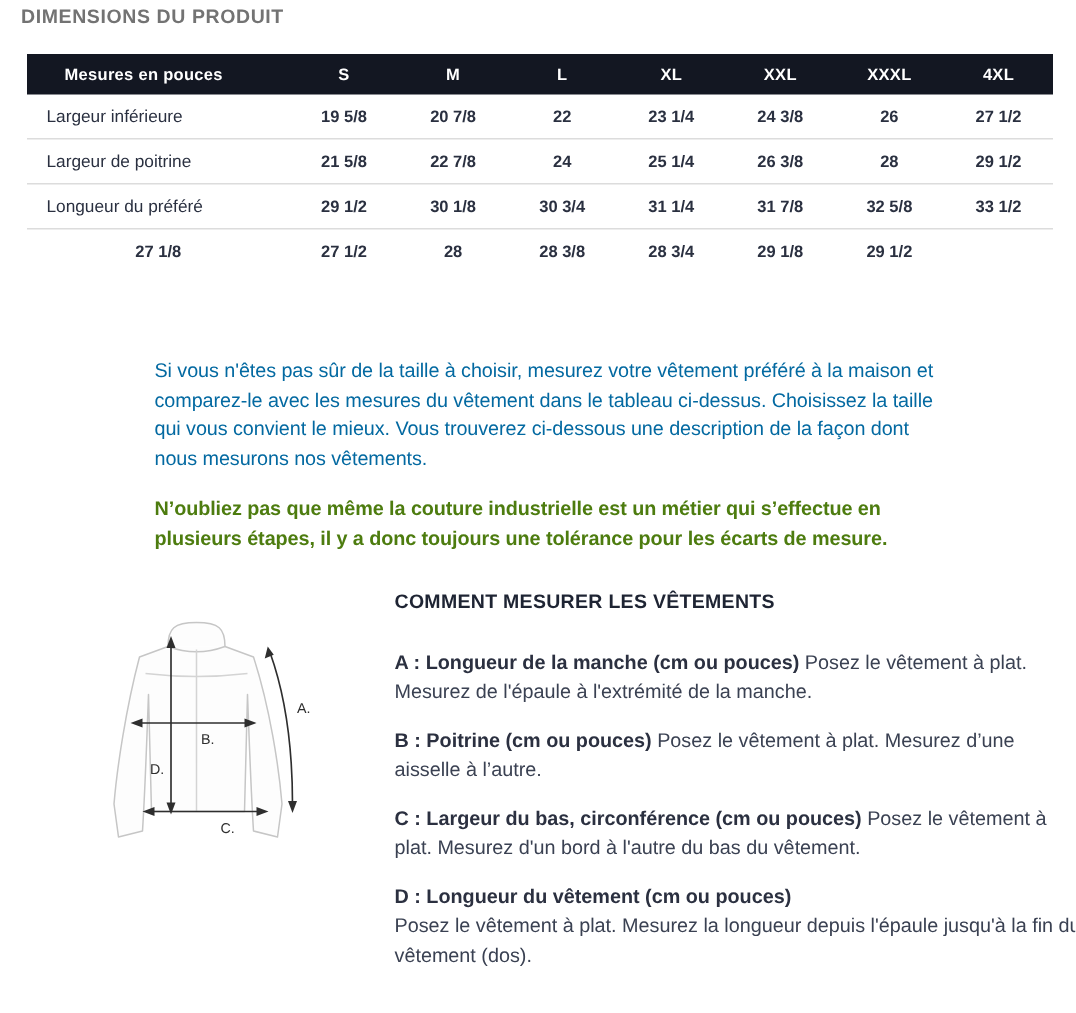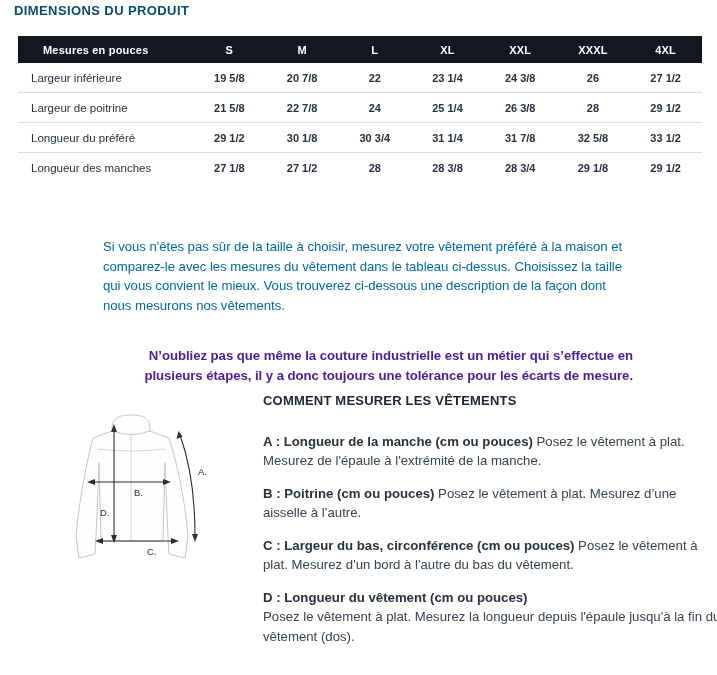--- a/index.html
+++ b/index.html
@@ -2,21 +2,21 @@
 <html><head>
 <meta charset="utf-8">
 <style>
   html,body{margin:0;padding:0;background:#ffffff;}
   .page{
     position:relative;width:717px;height:675px;background:#ffffff;overflow:hidden;
     font-family:"Liberation Sans", sans-serif;color:#3a4152;
   }
   .page-title{
     position:absolute;left:14px;top:3px;font-size:13px;font-weight:700;
-    letter-spacing:.4px;color:#0c4a6e;
+    letter-spacing:.4px;color:#737373;
   }
   
   .size-table{position:absolute;left:18px;top:36px;width:684px;font-size:11px;}
   .tgrid{display:grid;grid-template-columns:175px repeat(7,1fr);align-items:center;}
   .thead{background:#131722;color:#ffffff;height:27px;font-weight:700;}
   .thead .cell{text-align:center;letter-spacing:.2px;}
   .thead .cell.lbl{text-align:left;padding-left:25px;font-size:11px;}
   .trow{height:29px;border-bottom:1px solid #dcdcdc;color:#2a3040;}
   .trow:last-child{border-bottom:none;}
   .trow .cell{text-align:center;font-weight:700;font-size:11px;}
@@ -24,21 +24,21 @@
   
   .sec-heading{
     position:absolute;left:103px;top:201px;font-size:16.5px;font-weight:700;
     letter-spacing:.2px;color:#1e2433;
   }
   .para{
     position:absolute;left:103px;width:530px;font-size:13.2px;line-height:19.5px;
     color:#0369a1;letter-spacing:-.05px;
   }
   .para.p1{top:237px;}
-  .para.p2{top:346px;font-weight:700;color:#4c1d95;text-align:right;}
+  .para.p2{top:329px;font-weight:700;color:#4d7c0f;}
   
   .howto{position:absolute;left:263px;top:391px;width:460px;font-size:13.2px;line-height:19.5px;}
   .howto-heading{font-size:13px;font-weight:700;letter-spacing:.2px;color:#1e2433;margin:0 0 21px 0;}
   .howto-item{margin:0 0 13px 0;color:#3a4152;}
   .howto-item b{color:#2b3040;}
   .howto-item.block-lead b{display:block;}
   
   .diagram{position:absolute;left:70px;top:410px;width:145px;height:160px;}
   .diagram svg{display:block;}
   .diagram text{font-family:"Liberation Sans",sans-serif;font-size:9.5px;fill:#2e2e2e;}
@@ -89,21 +89,20 @@
       <div class="cell">29 1/2</div>
       <div class="cell">30 1/8</div>
       <div class="cell">30 3/4</div>
       <div class="cell">31 1/4</div>
       <div class="cell">31 7/8</div>
       <div class="cell">32 5/8</div>
       <div class="cell">33 1/2</div>
     </div>
 
     <div class="tgrid trow">
-      <div class="cell lbl">Longueur des manches</div>
       <div class="cell">27 1/8</div>
       <div class="cell">27 1/2</div>
       <div class="cell">28</div>
       <div class="cell">28 3/8</div>
       <div class="cell">28 3/4</div>
       <div class="cell">29 1/8</div>
       <div class="cell">29 1/2</div>
     </div>
   </div>
 

